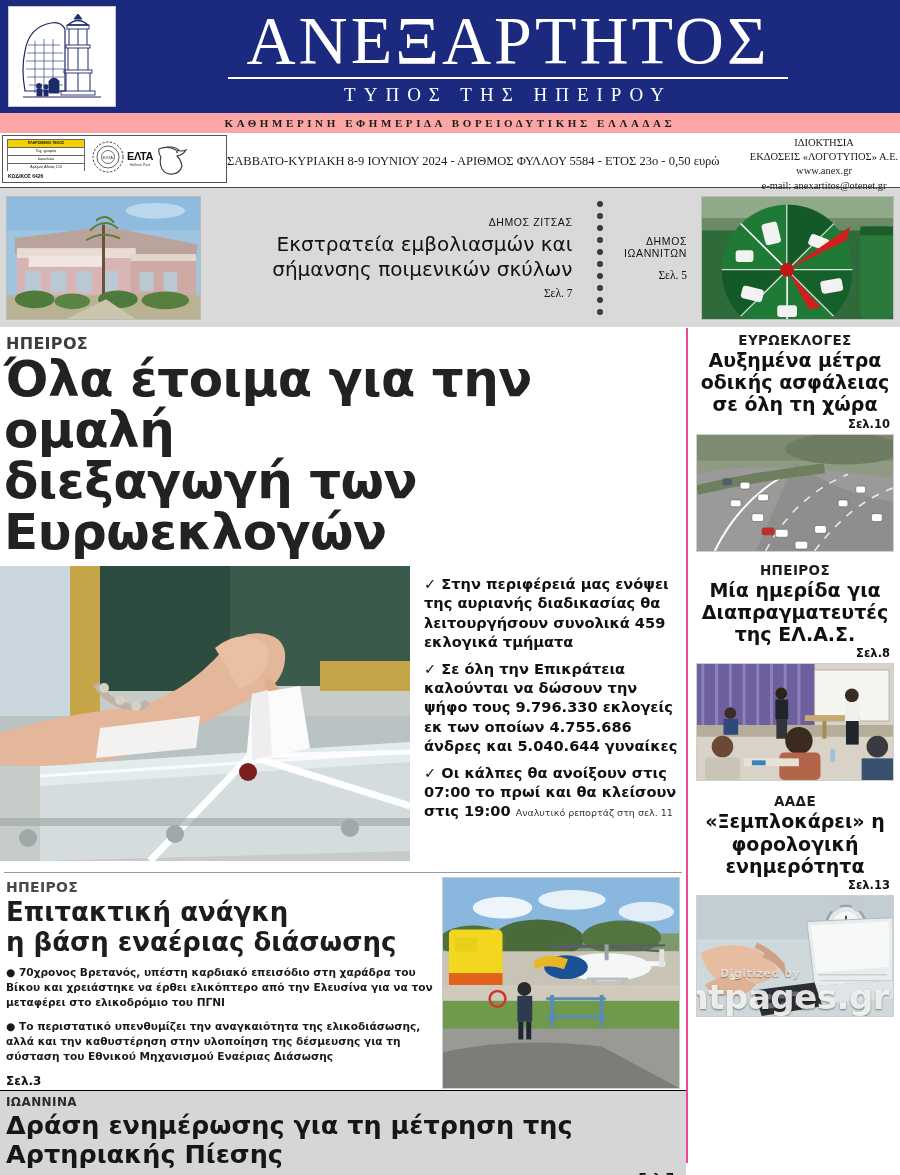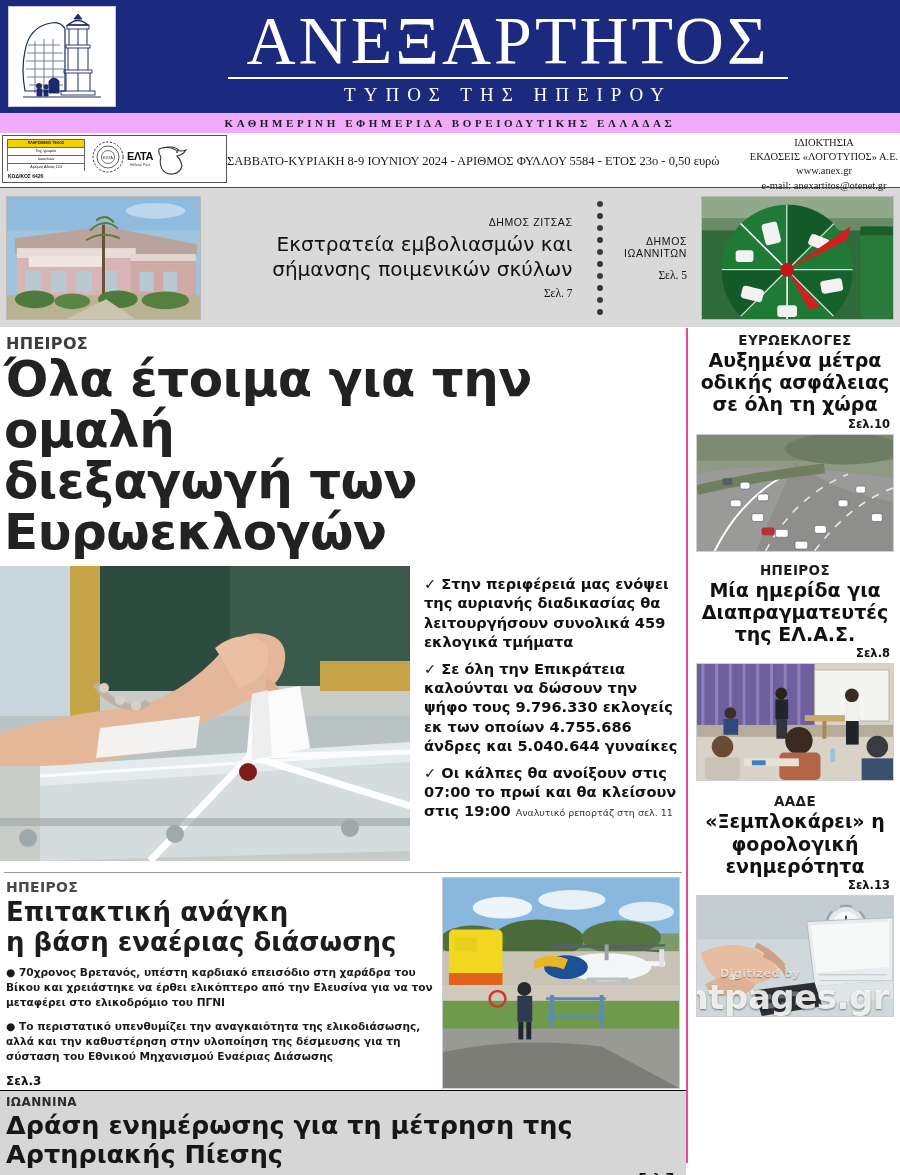--- a/index.html
+++ b/index.html
@@ -59,21 +59,21 @@
   .paper-subtitle {
     font-family: "Liberation Serif", serif;
     color: #ffffff;
     font-size: 19px;
     letter-spacing: 8px;
     white-space: nowrap;
   }
 
   .gray-band {
     height: 21px;
-    background: #f0abfc;
+    background: #fca5a5;
     display: flex;
     align-items: center;
     justify-content: center;
     border-bottom: 1px solid #ffffff;
   }
   .gray-band-text {
     font-family: "Liberation Serif", serif;
     font-size: 11px;
     letter-spacing: 3.6px;
     color: #1c1c1c;

